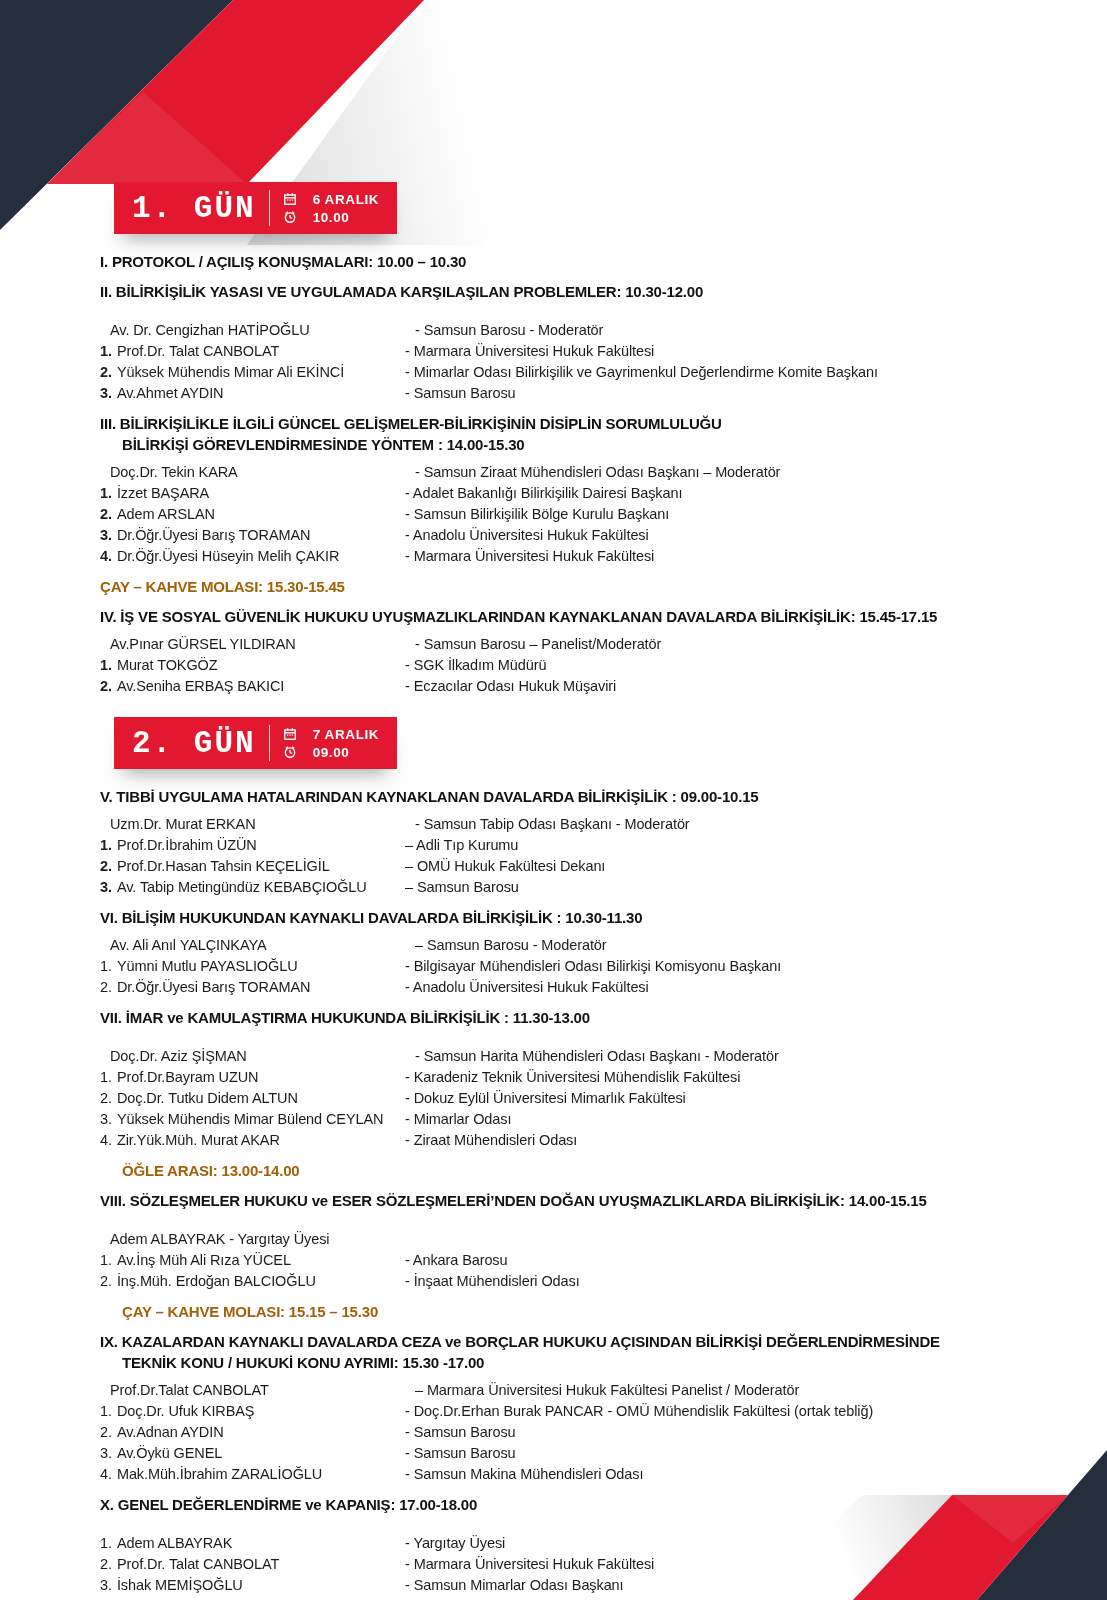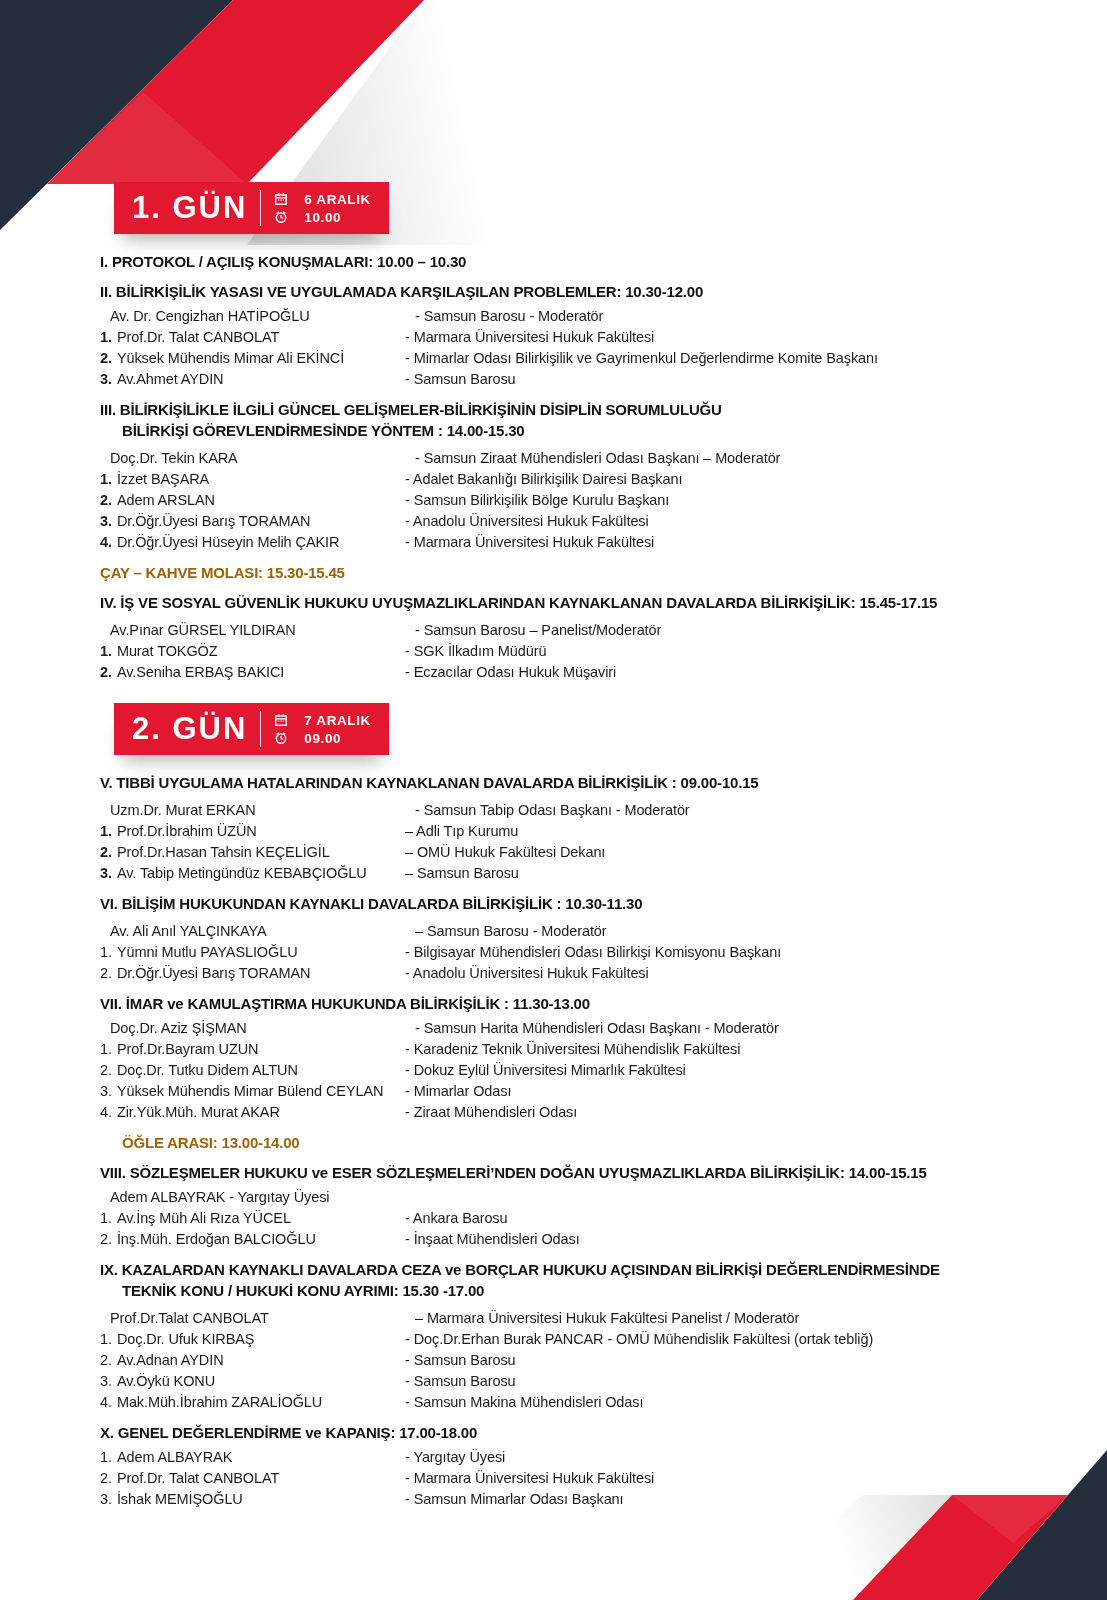--- a/index.html
+++ b/index.html
@@ -28,31 +28,31 @@
       background:linear-gradient(250deg,rgba(55,55,65,.18),rgba(55,55,65,0) 55%);
       clip-path:polygon(207px 0,108px 105px,0 105px,118px 0);}
 
   
   .content{position:absolute;left:100px;top:182px;width:925px;}
 
   .day-badge{display:inline-flex;align-items:center;gap:13px;background:#E1182F;color:#fff;
       height:52px;padding:0 18px 0 18px;margin:20px 0 8px 14px;
       box-shadow:0 14px 18px -9px rgba(110,110,115,.55);}
   .content > .day-badge:first-child{margin-top:0;}
-  .day-title{font-size:31px;font-weight:700;letter-spacing:2px;white-space:nowrap;}
+  .day-title{font-size:31px;font-weight:700;letter-spacing:2px;white-space:nowrap;font-family:Liberation Mono, monospace;}
   .day-divider{width:1px;height:36px;background:rgba(255,255,255,.85);}
   .day-meta{display:flex;flex-direction:column;gap:3px;}
   .meta-row{display:flex;align-items:center;gap:16px;font-weight:700;}
   .meta-text{font-size:13.5px;letter-spacing:.6px;white-space:nowrap;}
   .meta-row svg{display:block;}
 
   .sec{margin-top:9px;}
   .hl{font-size:15px;font-weight:700;color:#121212;line-height:21px;letter-spacing:-.2px;white-space:nowrap;}
   .hl.hl2{padding-left:22px;}
-  .rows{margin-top:4px;}
+  .rows{margin-top:18px;}
   .rows.gap{margin-top:7px;}
   .row{display:flex;font-size:14.5px;line-height:21px;color:#1c1c1c;letter-spacing:-.1px;white-space:nowrap;}
   .row .left{flex:0 0 305px;width:305px;display:flex;overflow:visible;}
   .row .left.mod{padding-left:10px;}
   .num{margin-right:5px;}
   .num.bold{font-weight:700;}
   .role{flex:1;}
 
   .brk{font-size:15px;font-weight:700;color:#a16207;line-height:21px;margin:9px 0;letter-spacing:-.2px;}
   .brk.indent{padding-left:22px;}
@@ -330,21 +330,21 @@
             <span class="role">- Ankara Barosu</span>
           </div>
           <div class="row">
             <span class="left">
               <span class="num">2.</span>
               <span class="name">İnş.Müh. Erdoğan BALCIOĞLU</span>
             </span>
             <span class="role">- İnşaat Mühendisleri Odası</span>
           </div>
         </div>
-      </section><section class="sec">
+      </section><div class="brk indent">ÇAY – KAHVE MOLASI: 15.15 – 15.30</div><section class="sec">
         <div class="hl">IX. KAZALARDAN KAYNAKLI DAVALARDA CEZA ve BORÇLAR HUKUKU AÇISINDAN BİLİRKİŞİ DEĞERLENDİRMESİNDE</div>
         <div class="hl hl2">TEKNİK KONU / HUKUKİ KONU AYRIMI: 15.30 -17.00</div>
         <div class="rows gap">
           <div class="row">
             <span class="left mod">
               <span class="name">Prof.Dr.Talat CANBOLAT</span>
             </span>
             <span class="role">– Marmara Üniversitesi Hukuk Fakültesi Panelist / Moderatör</span>
           </div>
           <div class="row">
@@ -357,21 +357,21 @@
           <div class="row">
             <span class="left">
               <span class="num">2.</span>
               <span class="name">Av.Adnan AYDIN</span>
             </span>
             <span class="role">- Samsun Barosu</span>
           </div>
           <div class="row">
             <span class="left">
               <span class="num">3.</span>
-              <span class="name">Av.Öykü KONU</span>
+              <span class="name">Av.Öykü GENEL</span>
             </span>
             <span class="role">- Samsun Barosu</span>
           </div>
           <div class="row">
             <span class="left">
               <span class="num">4.</span>
               <span class="name">Mak.Müh.İbrahim ZARALİOĞLU</span>
             </span>
             <span class="role">- Samsun Makina Mühendisleri Odası</span>
           </div>

